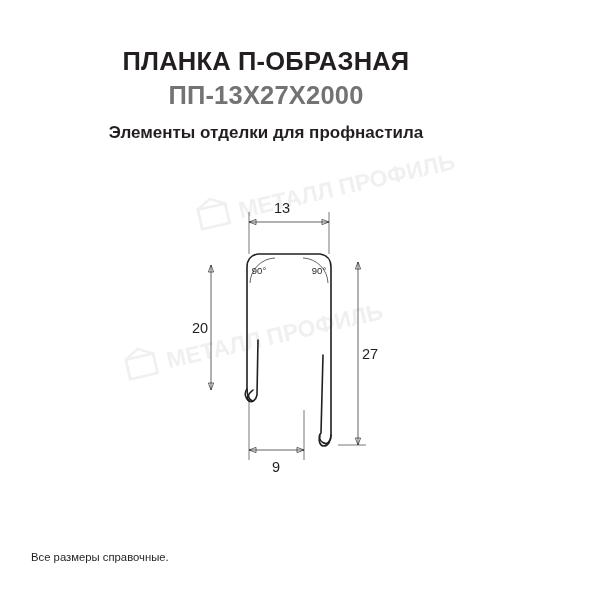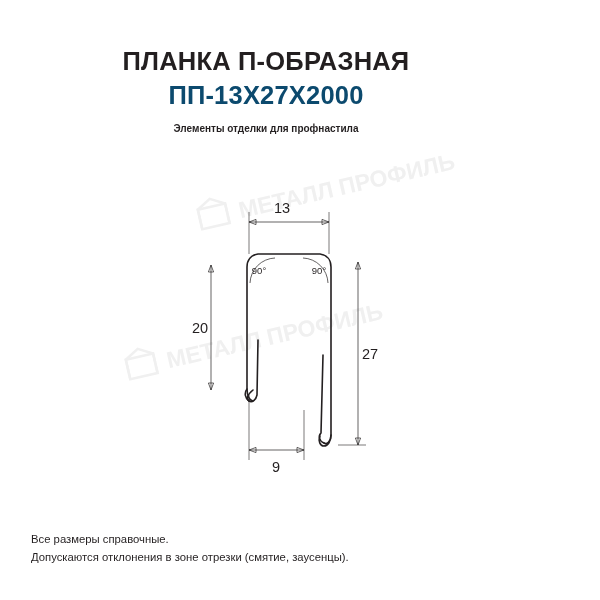--- a/index.html
+++ b/index.html
@@ -33,24 +33,24 @@
     line-height: 1.18;
     margin: 0;
     color: #231f20;
   }
   .title-2 {
     font-size: 25.5px;
     font-weight: bold;
     letter-spacing: 0.2px;
     line-height: 1.18;
     margin: 4px 0 0 0;
-    color: #0c4a6e;
+    color: #737373;
   }
   .subtitle {
-    font-size: 10px;
+    font-size: 17px;
     font-weight: bold;
     margin: 13px 0 0 0;
     color: #231f20;
     text-align: center;
   }
   .drawing {
     position: absolute;
     top: 150px;
     left: 0;
     width: 600px;
@@ -186,16 +186,15 @@
       <text class="dim-text" x="276" y="322" text-anchor="middle">9</text>
 
       <text class="ang-text" x="259" y="124" text-anchor="middle">90°</text>
       <text class="ang-text" x="319" y="124" text-anchor="middle">90°</text>
 
     </svg>
   </div>
 
   <div class="footer">
     <div>Все размеры справочные.</div>
-    <div>Допускаются отклонения в зоне отрезки (смятие, заусенцы).</div>
   </div>
 
 </div>
 
 </body></html>

